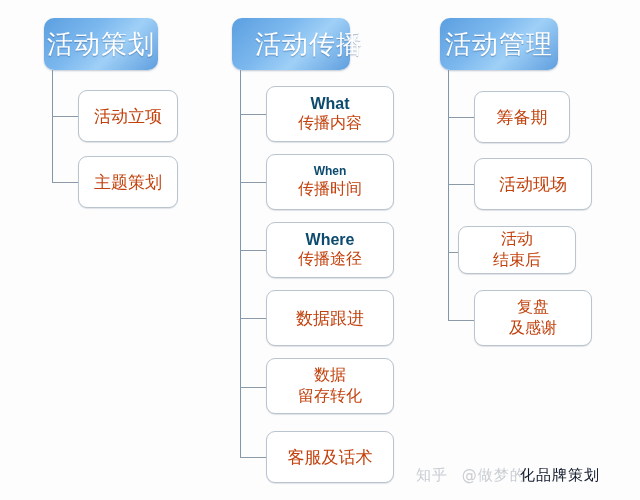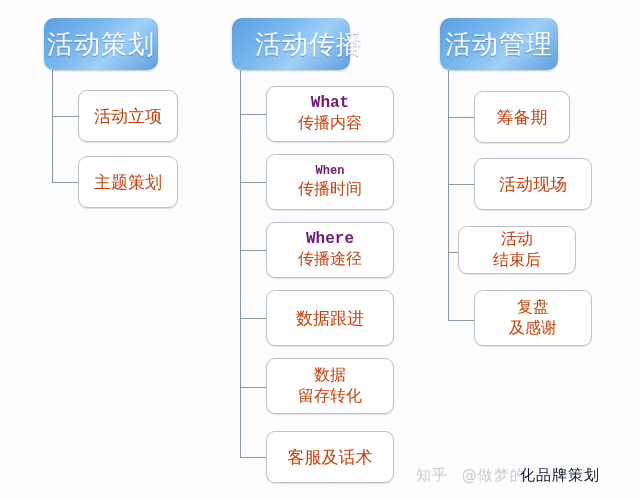--- a/index.html
+++ b/index.html
@@ -53,23 +53,23 @@
     background: #ffffff;
     border: 1px solid #b9c4cf;
     border-radius: 9px;
     display: flex;
     flex-direction: column;
     align-items: center;
     justify-content: center;
     box-shadow: 0 1px 1px rgba(150,160,175,0.28);
   }
   .node .lat {
-    font-family: Liberation Mono, monospace;
+    font-family: Liberation Sans, sans-serif;
     font-weight: 700;
-    color: #701a75;
+    color: #0c4a6e;
     line-height: 1.22;
     white-space: nowrap;
   }
   .node .cjk {
     font-family: "DejaVu Serif", "Liberation Serif", serif;
     font-weight: 400;
     color: #c2410c;
     line-height: 1.3;
     white-space: nowrap;
   }

